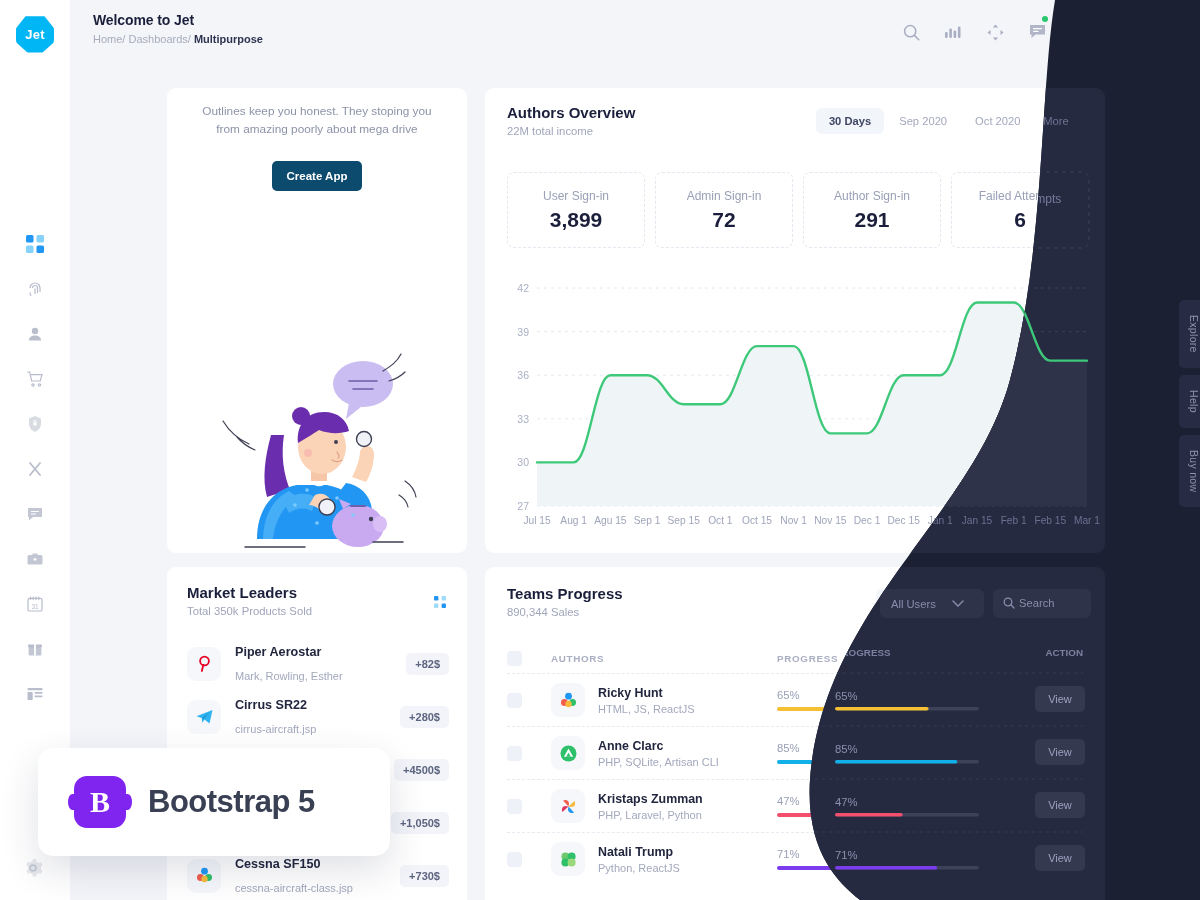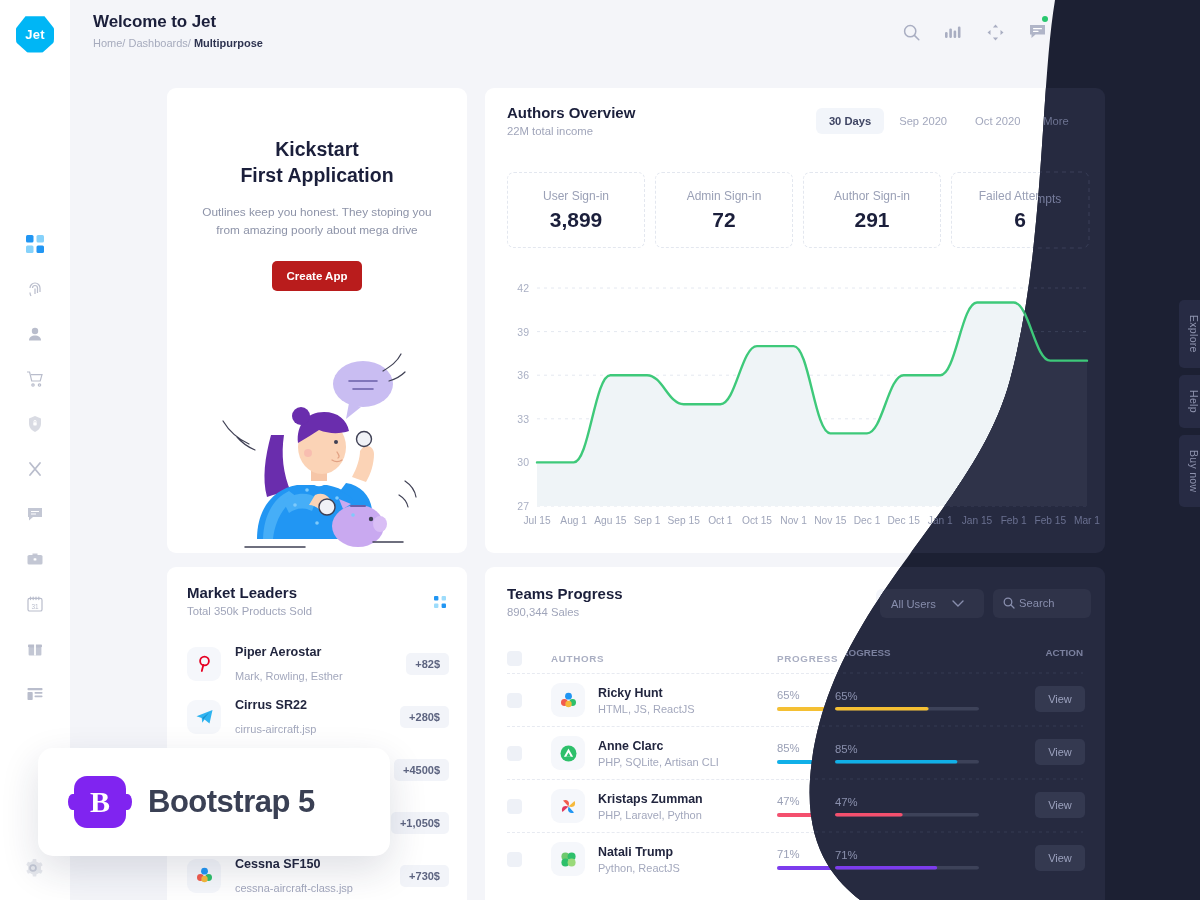--- a/index.html
+++ b/index.html
@@ -30,21 +30,21 @@
     width: 26px; height: 26px; display: flex; align-items: center; justify-content: center;
     color: #b9bdcc; cursor: pointer;
   }
   .nav-ic svg { display: block; }
   .nav-ic.active { color: #2196f3; }
   #gear-wrap { position: absolute; bottom: 17px; left: 22px; color: #c3c7d4; }
 
   
   #topbar { position: absolute; left: 70px; top: 0; width: 1130px; height: 68px; z-index: 20; }
   #welcome { position: absolute; left: 23px; top: 12px; }
-  #welcome h1 { font-size: 17px; color: #1b1f3b; font-weight: bold; letter-spacing: -.1px; }
+  #welcome h1 { font-size: 14px; color: #1b1f3b; font-weight: bold; letter-spacing: -.1px; }
   #crumbs { margin-top: 5px; font-size: 11px; color: #a6abbd; }
   #crumbs .cur { color: #2e3350; font-weight: bold; }
 
   #topicons { position: absolute; right: 14px; top: 15px; display: flex; align-items: center; gap: 23px; }
   .t-ic { color: #a9aec2; cursor: pointer; position: relative; display: flex; align-items: center; }
   .t-ic.onDark { color: #5d6280; }
   .dot-green {
     position: absolute; top: -7px; right: -1px; width: 6px; height: 6px;
     border-radius: 50%; background: #29c76f;
   }
@@ -77,21 +77,21 @@
   #ks-title {
     text-align: center; margin-top: 48px;
     font-size: 19.5px; font-weight: bold; color: #1b1f3b; line-height: 1.35;
   }
   #ks-sub {
     text-align: center; margin-top: 14px; padding: 0 26px;
     font-size: 11.8px; color: #8d93a8; line-height: 1.55;
   }
   #ks-btn {
     display: block; margin: 22px auto 0; width: 90px; height: 30px;
-    background: #b91c1c; color: #fff; border: none; border-radius: 5px;
+    background: #0c4a6e; color: #fff; border: none; border-radius: 5px;
     font-size: 11.5px; font-weight: bold; font-family: inherit; cursor: pointer;
   }
   #illus { position: absolute; left: 0; top: 255px; width: 300px; height: 210px; }
 
   
   #authors { left: 485px; top: 88px; width: 620px; height: 465px; }
   .c-title { font-size: 15px; font-weight: bold; color: #1b1f3b; }
   .c-sub { font-size: 11.3px; color: #a0a5ba; margin-top: 4px; }
   #au-head { position: absolute; left: 22px; top: 16px; }
   #au-tabs { position: absolute; right: 18px; top: 20px; display: flex; align-items: center; gap: 2px; }
@@ -344,24 +344,20 @@
     <div id="avatar">
       <div class="body"></div>
       <div class="face"></div>
       <div class="hair"></div>
       <div class="glass"></div>
     </div>
   </div>
 </div>
 
 <div class="card" id="kickstart">
-  <div id="ks-title">
-    <span>Kickstart</span><br>
-    <span>First Application</span>
-  </div>
   <div id="ks-sub">Outlines keep you honest. They stoping you from amazing poorly about mega drive</div>
   <button id="ks-btn">Create App</button>
 
   <svg id="illus" viewBox="0 0 300 210">
 
     <ellipse cx="196" cy="41" rx="30" ry="23" fill="#c9bdf2"></ellipse>
     <path d="M182 60l-3 16 15-12z" fill="#c9bdf2"></path>
     <path d="M182 38h28M186 46h20" stroke="#6a5fa8" stroke-width="1.6" stroke-linecap="round"></path>
     <path d="M216 28c8-5 14-9 18-17M222 38c7-2 11-4 16-9" stroke="#3f4054" stroke-width="1.2" fill="none" stroke-linecap="round"></path>
 

